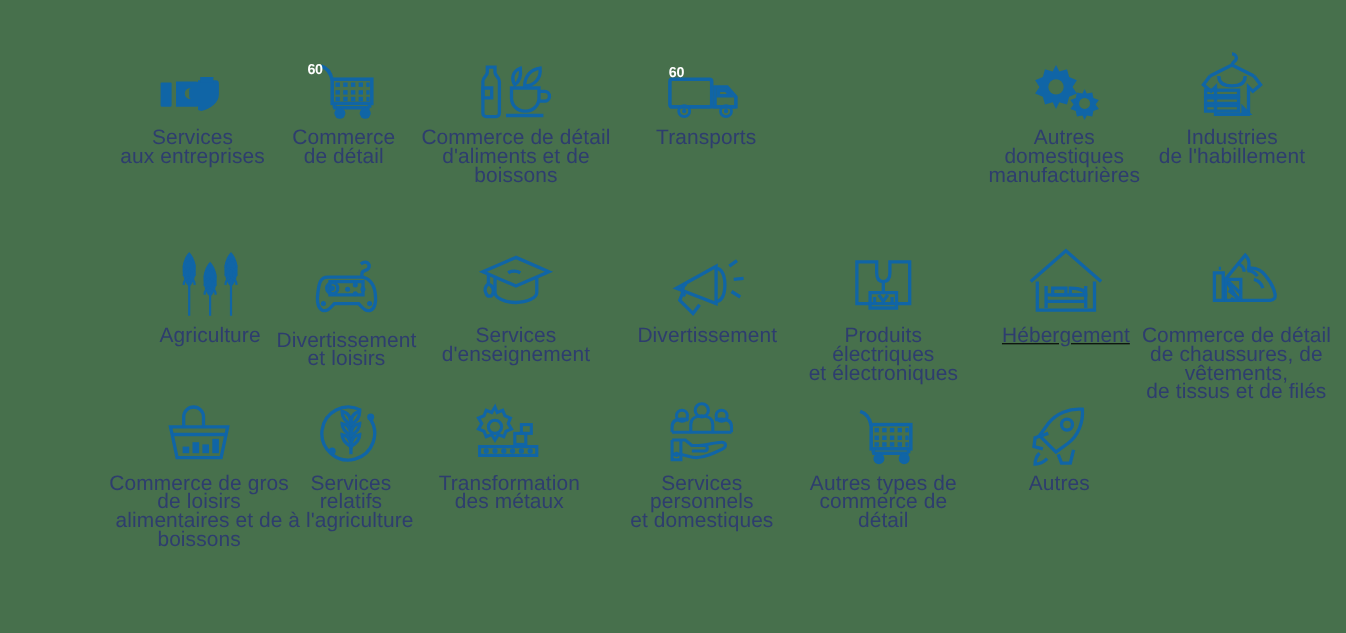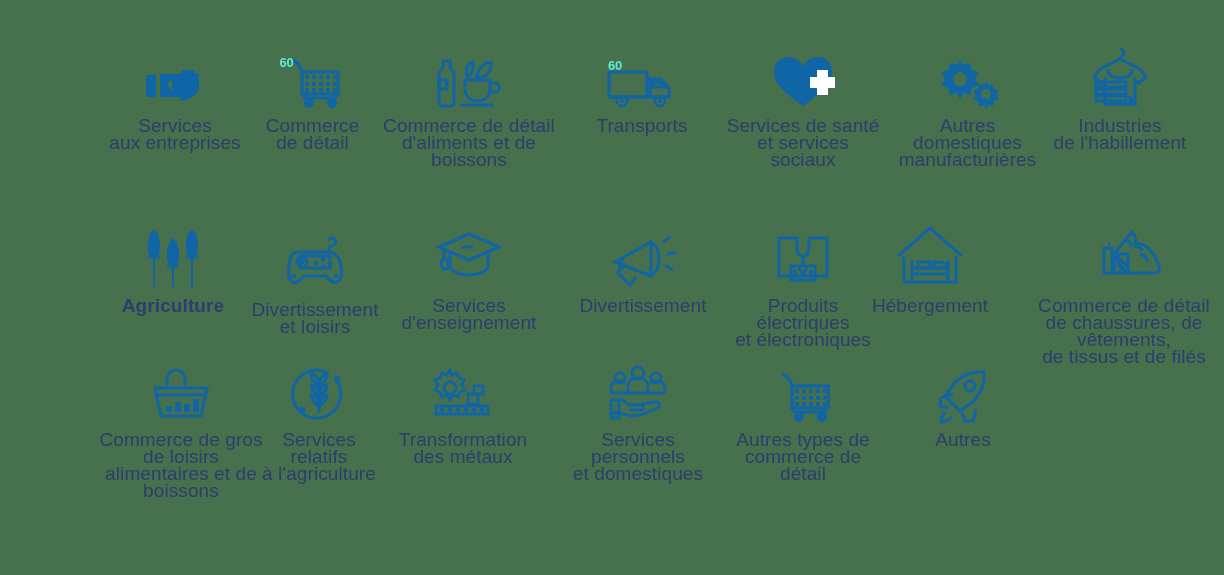--- a/index.html
+++ b/index.html
@@ -21,21 +21,21 @@
   }
   .icon-wrap {
     position:relative;
     display:flex;
     align-items:flex-end;
     justify-content:center;
   }
   .icon-wrap svg { display:block; }
   .badge {
     position:absolute;
-    color:#5eead4;
+    color:#ffffff;
     font-size:13px;
     font-weight:700;
     line-height:1;
     letter-spacing:-0.3px;
     font-family:"Liberation Sans", sans-serif;
     white-space:nowrap;
   }
   .label {
     margin-top:7px;
     color:#2e3d6e;
@@ -136,30 +136,20 @@
         </g>
         <g fill="#1065a6">
           <circle cx="17" cy="41" r="2"></circle>
           <circle cx="55" cy="41" r="2"></circle>
         </g>
       </svg>
     </div>
     <div class="label">Transports</div>
   </div>
 
-  <div class="cell" style="left:722px; top:48px; width:162px;">
-    <div class="icon-wrap" style="height:62px;">
-      <svg width="70" height="58" viewBox="0 0 70 58">
-        <path fill="#1065a6" d="M35 54C20 43 6 33 6 20 6 11 12 5 20 5c6 0 11 3 15 9 4-6 9-9 15-9 8 0 14 6 14 15 0 13-14 23-29 34z"></path>
-        <path fill="#ffffff" d="M42 25h7v-7h11v7h7v11h-7v7H49v-7h-7z"></path>
-      </svg>
-    </div>
-    <div class="label">Services de santé
-et services sociaux</div>
-  </div>
 
   <div class="cell" style="left:890px; top:50px; width:155px;">
     <div class="icon-wrap" style="height:60px;">
       <svg width="70" height="56" viewBox="0 0 70 56">
         <g fill="#1065a6">
           <path d="M27 5l3 6 7-2 2 7 7 3-4 6 4 6-7 3-2 7-7-2-3 6-3-6-7 2-2-7-7-3 4-6-4-6 7-3 2-7 7 2z"></path>
           <circle cx="27" cy="25" r="7" fill="#47704c"></circle>
           <path d="M53 27l2 4 5-1 1 5 5 2-3 4 3 4-5 2-1 5-5-1-2 4-2-4-5 1-1-5-5-2 3-4-3-4 5-2 1-5 5 1z"></path>
           <circle cx="53" cy="40" r="5" fill="#47704c"></circle>
         </g>
@@ -182,21 +172,21 @@
           <rect x="10" y="45" width="30" height="5"></rect>
           <rect x="10" y="52" width="30" height="5"></rect>
           <path d="M44 54l5 5h-5z"></path>
         </g>
       </svg>
     </div>
     <div class="label">Industries
 de l'habillement</div>
   </div>
 
-  <div class="cell" style="left:112px; top:222px; width:122px;font-weight:bold;">
+  <div class="cell" style="left:130px; top:222px; width:122px;">
     <div class="icon-wrap" style="height:68px;">
       <svg width="68" height="64" viewBox="0 0 68 64">
         <g fill="#1065a6">
           <path d="M15 3c4 4 6 10 6 16s-2 12-6 16c-4-4-6-10-6-16S11 7 15 3z"></path>
           <path d="M34 12c4 4 6 10 6 16s-2 12-6 16c-4-4-6-10-6-16s2-12 6-16z"></path>
           <path d="M53 3c4 4 6 10 6 16s-2 12-6 16c-4-4-6-10-6-16S49 7 53 3z"></path>
         </g>
         <g fill="none" stroke="#1065a6" stroke-width="2">
           <path d="M15 19v42M34 28v33M53 19v42"></path>
           <path d="M15 10c-3 1-5 4-5 7M15 18c-3 1-5 4-5 7M15 26c-3 1-5 4-5 7"></path>
@@ -275,21 +265,21 @@
           <path d="M20 38h24v14H20z"></path>
           <path d="M24 42v6M40 42v6"></path>
           <path d="M28 40l4 6 4-6"></path>
         </g>
       </svg>
     </div>
     <div class="label">Produits électriques
 et électroniques</div>
   </div>
 
-  <div class="cell" style="left:860px; top:218px; width:140px;">
+  <div class="cell" style="left:899px; top:218px; width:140px;text-decoration:underline;">
     <div class="icon-wrap" style="height:72px;">
       <svg width="72" height="66" viewBox="0 0 72 66">
         <g fill="none" stroke="#1065a6" stroke-width="3">
           <path d="M4 32 36 4l32 28"></path>
           <path d="M10 32v26h52V32"></path>
           <path d="M18 36v20M18 44h36"></path>
           <path d="M54 36v20"></path>
           <path d="M24 38h12v6H24z"></path>
           <path d="M40 38c8 0 14 2 14 6H40z"></path>
           <path d="M18 50h36"></path>

